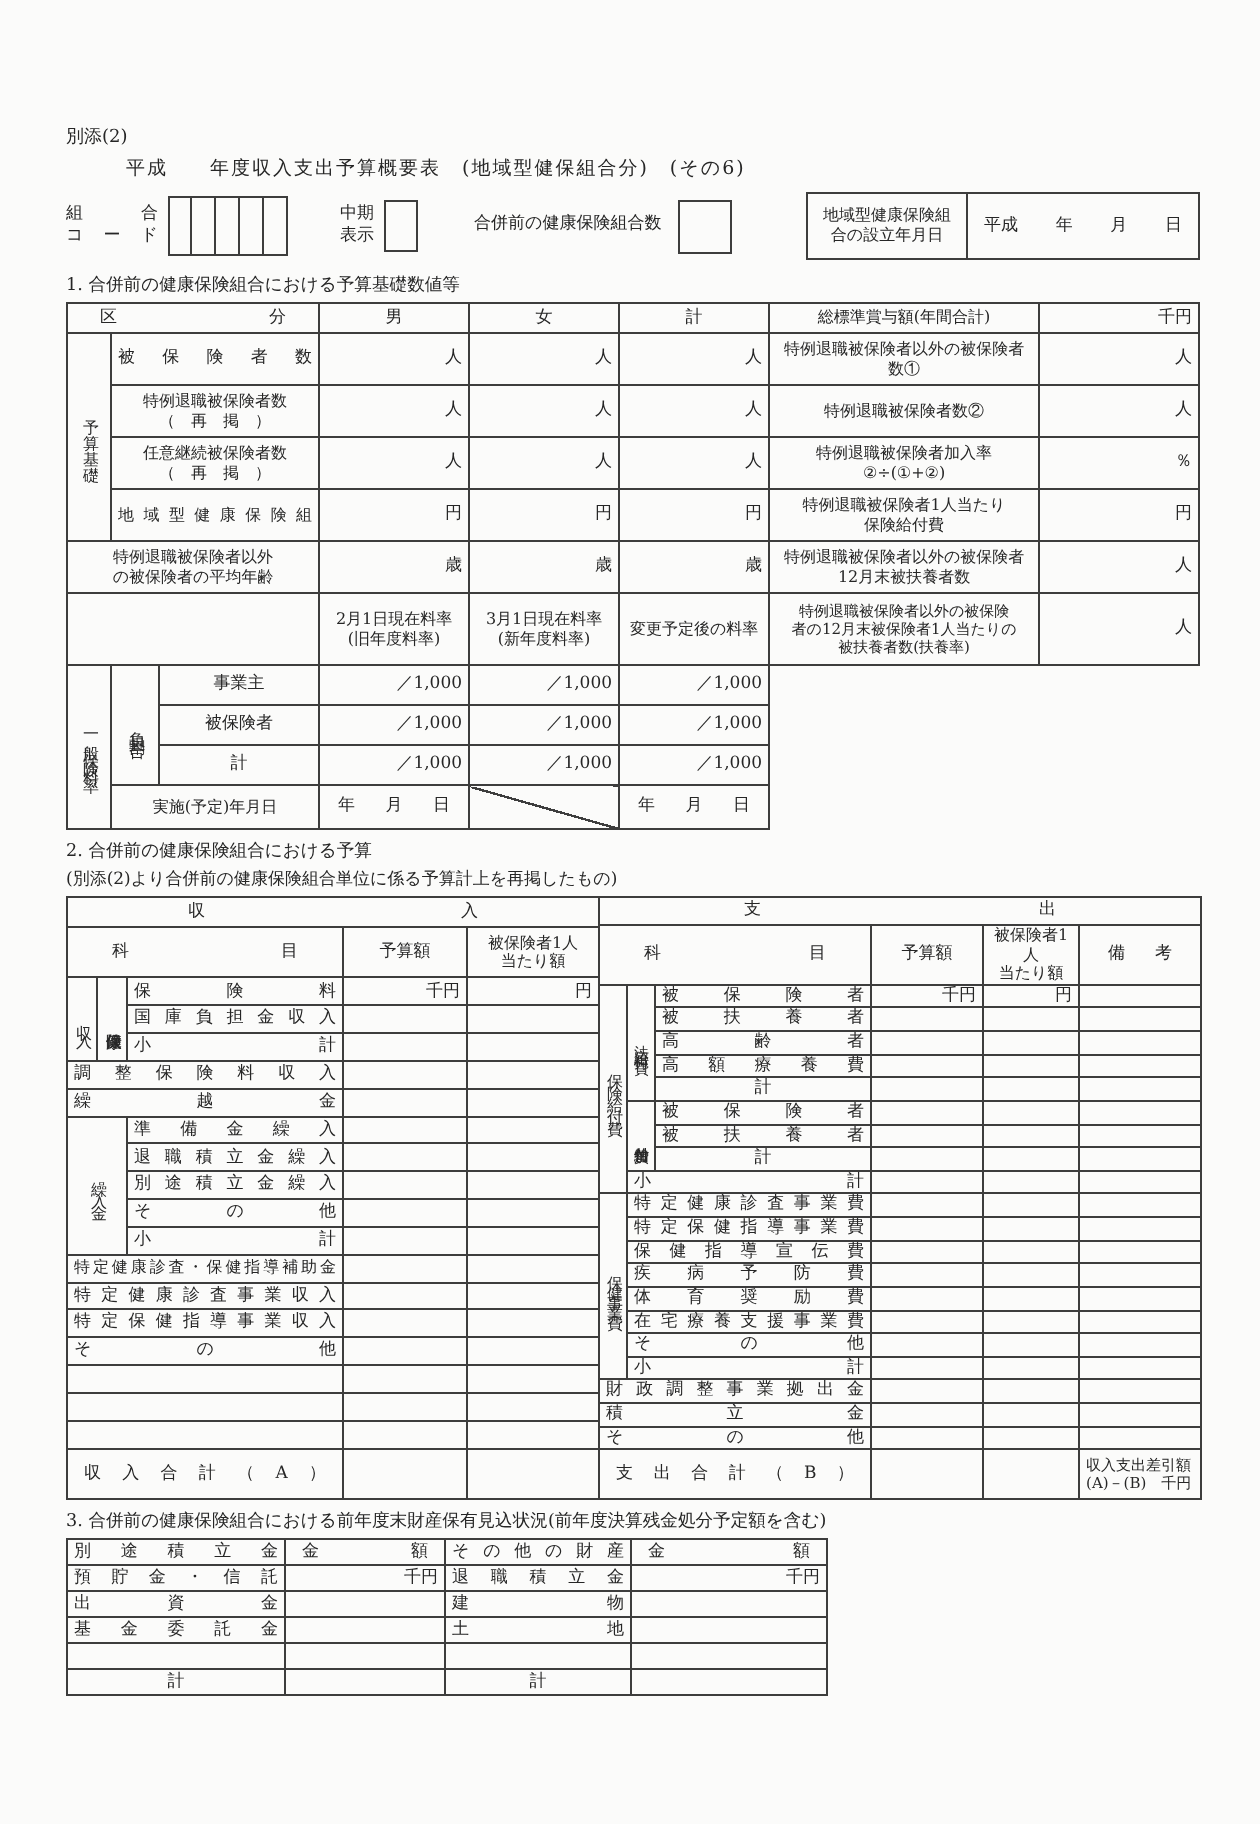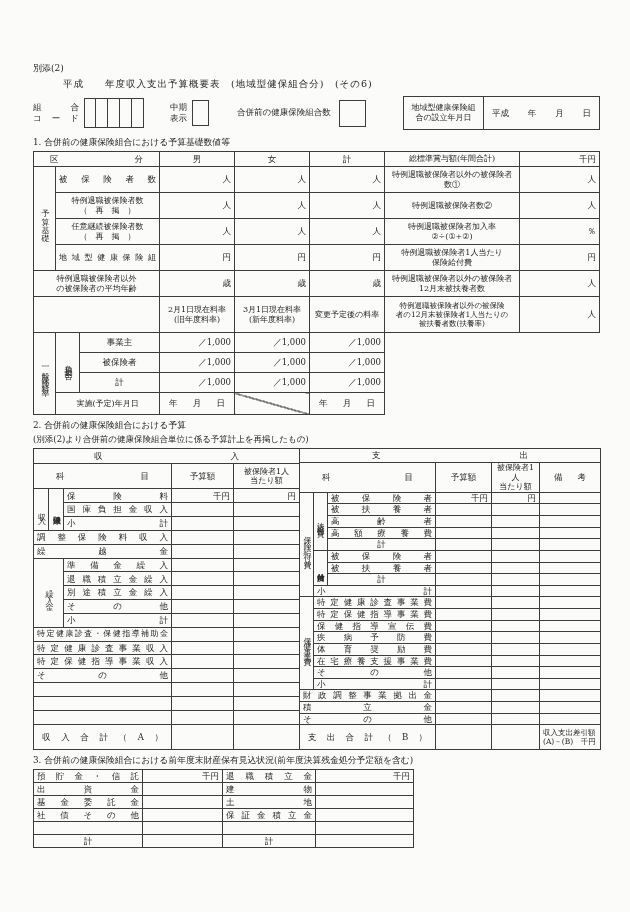--- a/index.html
+++ b/index.html
@@ -480,45 +480,45 @@
   <div class="sec">3. 合併前の健康保険組合における前年度末財産保有見込状況(前年度決算残金処分予定額を含む)</div>
 
   <table class="t3">
     <colgroup>
           <col style="width:109px">
           <col style="width:80px">
           <col style="width:93px">
           <col style="width:98px">
         </colgroup>
     <tbody>
+          <tr class="rh13">
+      <td class="j">別途積立金</td>
+      <td class="j" style="padding:0 8px;">金額</td>
+      <td class="j">その他の財産</td>
+      <td class="j" style="padding:0 8px;">金額</td>
+    </tr>
     <tr class="rh13">
       <td class="j">預貯金・信託</td>
       <td class="r">千円</td>
       <td class="j">退職積立金</td>
       <td class="r">千円</td>
     </tr>
     <tr class="rh13">
       <td class="j">出資金</td>
       <td></td>
       <td class="j">建物</td>
       <td></td>
     </tr>
     <tr class="rh13">
       <td class="j">基金委託金</td>
       <td></td>
       <td class="j">土地</td>
       <td></td>
     </tr>
     <tr class="rh13">
-      <td class="j">社債その他</td>
-      <td></td>
-      <td class="j">保証金積立金</td>
-      <td></td>
-    </tr>
-    <tr class="rh13">
       <td></td>
       <td></td>
       <td></td>
       <td></td>
     </tr>
     <tr class="rh13">
       <td class="c">計</td>
       <td></td>
       <td class="c">計</td>
       <td></td>

